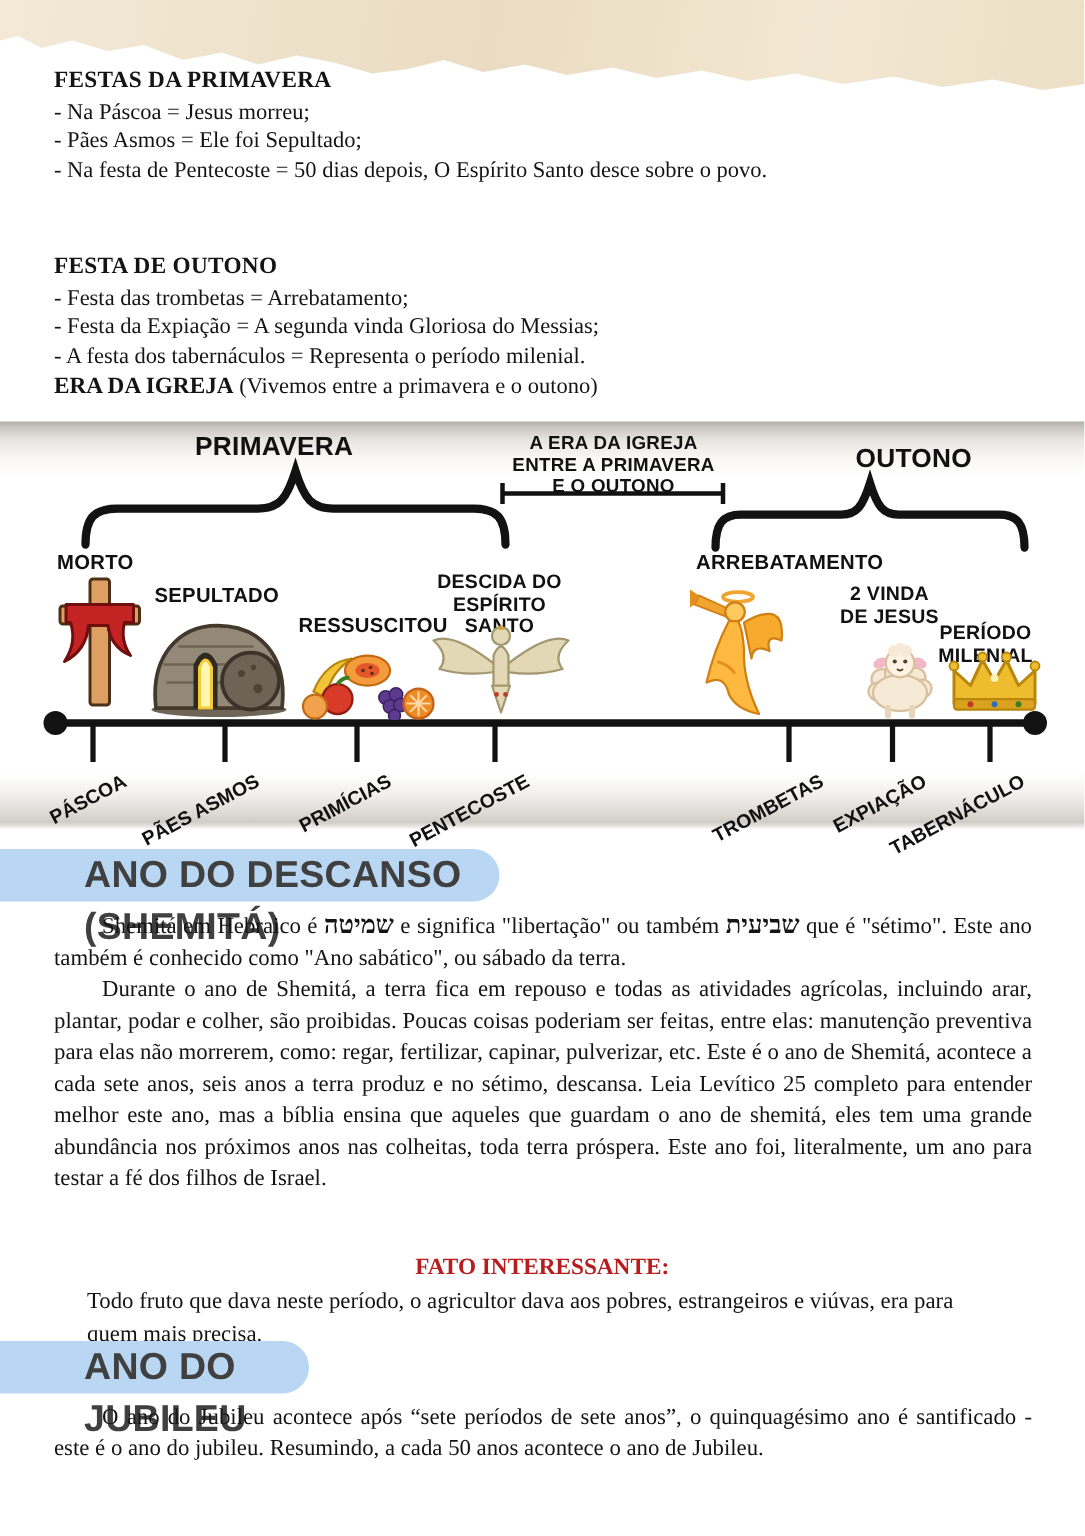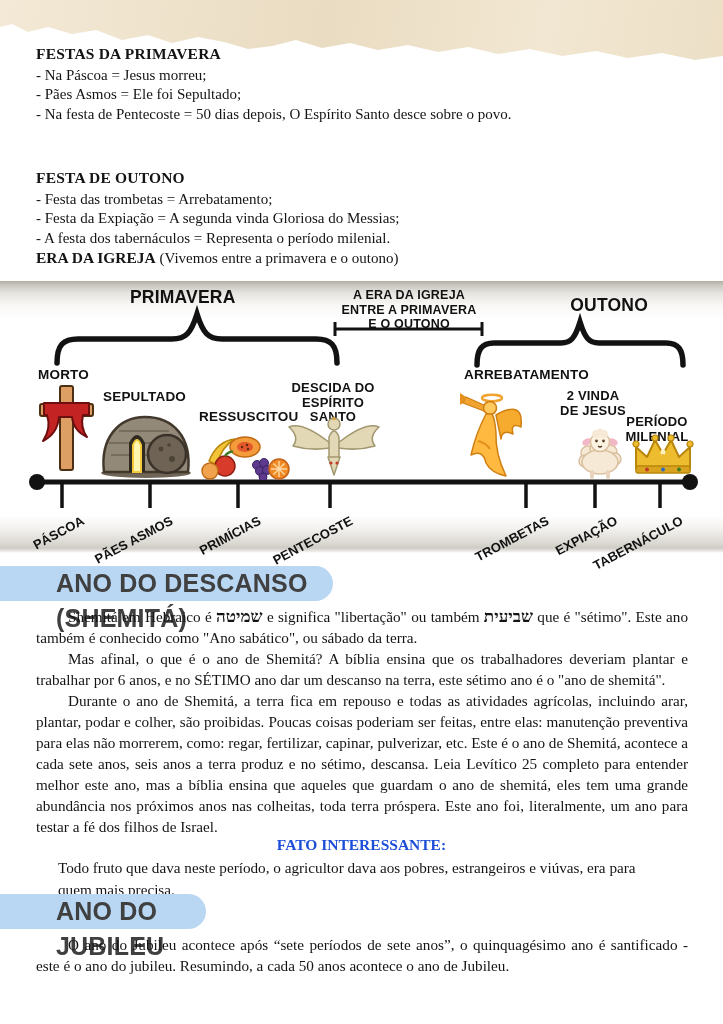--- a/index.html
+++ b/index.html
@@ -34,21 +34,21 @@
 
   
   .pill{position:absolute;left:0;background:#b9d7f3;border-radius:0 18px 18px 0;
     font-family:"Liberation Sans",sans-serif;font-weight:bold;font-size:25px;color:#404040;
     height:35px;line-height:35px;padding-left:56px;letter-spacing:.2px;box-sizing:border-box;}
 
   
   .copy{left:36px;width:652px;font-size:15.2px;line-height:21px;text-align:justify;}
   .copy p{margin:0;text-indent:32px;}
   .hebrew{font-weight:bold;font-size:17px;}
-  #fact-label{left:0;top:836px;width:723px;text-align:center;font-weight:bold;font-size:15.5px;color:#1d4ed8;}
+  #fact-label{left:0;top:836px;width:723px;text-align:center;font-weight:bold;font-size:15.5px;color:#b91c1c;}
   #fact-text{left:58px;top:857px;width:607px;font-size:15.2px;line-height:22px;}
   #jubilee-copy p{margin:0;text-indent:32px;}
 </style>
 </head>
 <body>
 
 <div id="torn-paper"></div>
 
 <div class="abs list-block" style="top:44px;">
   <p class="list-title">FESTAS DA PRIMAVERA</p>
@@ -217,21 +217,20 @@
   <div class="feast" style="right:375px;top:232px;">PENTECOSTE</div>
   <div class="feast" style="right:179px;top:232px;">TROMBETAS</div>
   <div class="feast" style="right:110px;top:232px;">EXPIAÇÃO</div>
   <div class="feast" style="right:45px;top:232px;">TABERNÁCULO</div>
 </div>
 
 <div class="pill" style="top:566px;width:333px;">ANO DO DESCANSO (SHEMITÁ)</div>
 
 <div class="abs copy" style="top:606px;">
   <p><span>Shemitá em Hebraico é </span><span class="hebrew">שמיטה</span><span> e significa "libertação" ou também </span><span class="hebrew">שביעית</span><span> que é "sétimo". Este ano também é conhecido como "Ano sabático", ou sábado da terra.</span></p>
-  <p>Mas afinal, o que é o ano de Shemitá? A bíblia ensina que os trabalhadores deveriam plantar e trabalhar por 6 anos, e no SÉTIMO ano dar um descanso na terra, este sétimo ano é o "ano de shemitá".</p>
   <p>Durante o ano de Shemitá, a terra fica em repouso e todas as atividades agrícolas, incluindo arar, plantar, podar e colher, são proibidas. Poucas coisas poderiam ser feitas, entre elas: manutenção preventiva para elas não morrerem, como: regar, fertilizar, capinar, pulverizar, etc. Este é o ano de Shemitá, acontece a cada sete anos, seis anos a terra produz e no sétimo, descansa. Leia Levítico 25 completo para entender melhor este ano, mas a bíblia ensina que aqueles que guardam o ano de shemitá, eles tem uma grande abundância nos próximos anos nas colheitas, toda terra próspera. Este ano foi, literalmente, um ano para testar a fé dos filhos de Israel.</p>
 </div>
 
 <div class="abs" id="fact-label">FATO INTERESSANTE:</div>
 <div class="abs" id="fact-text">Todo fruto que dava neste período, o agricultor dava aos pobres, estrangeiros e viúvas, era para quem mais precisa.</div>
 
 <div class="pill" style="top:894px;width:206px;">ANO DO JUBILEU</div>
 <div class="abs copy" id="jubilee-copy" style="top:934px;">
   <p>O ano do Jubileu acontece após “sete períodos de sete anos”, o quinquagésimo ano é santificado - este é o ano do jubileu. Resumindo, a cada 50 anos acontece o ano de Jubileu.</p>
 </div>

